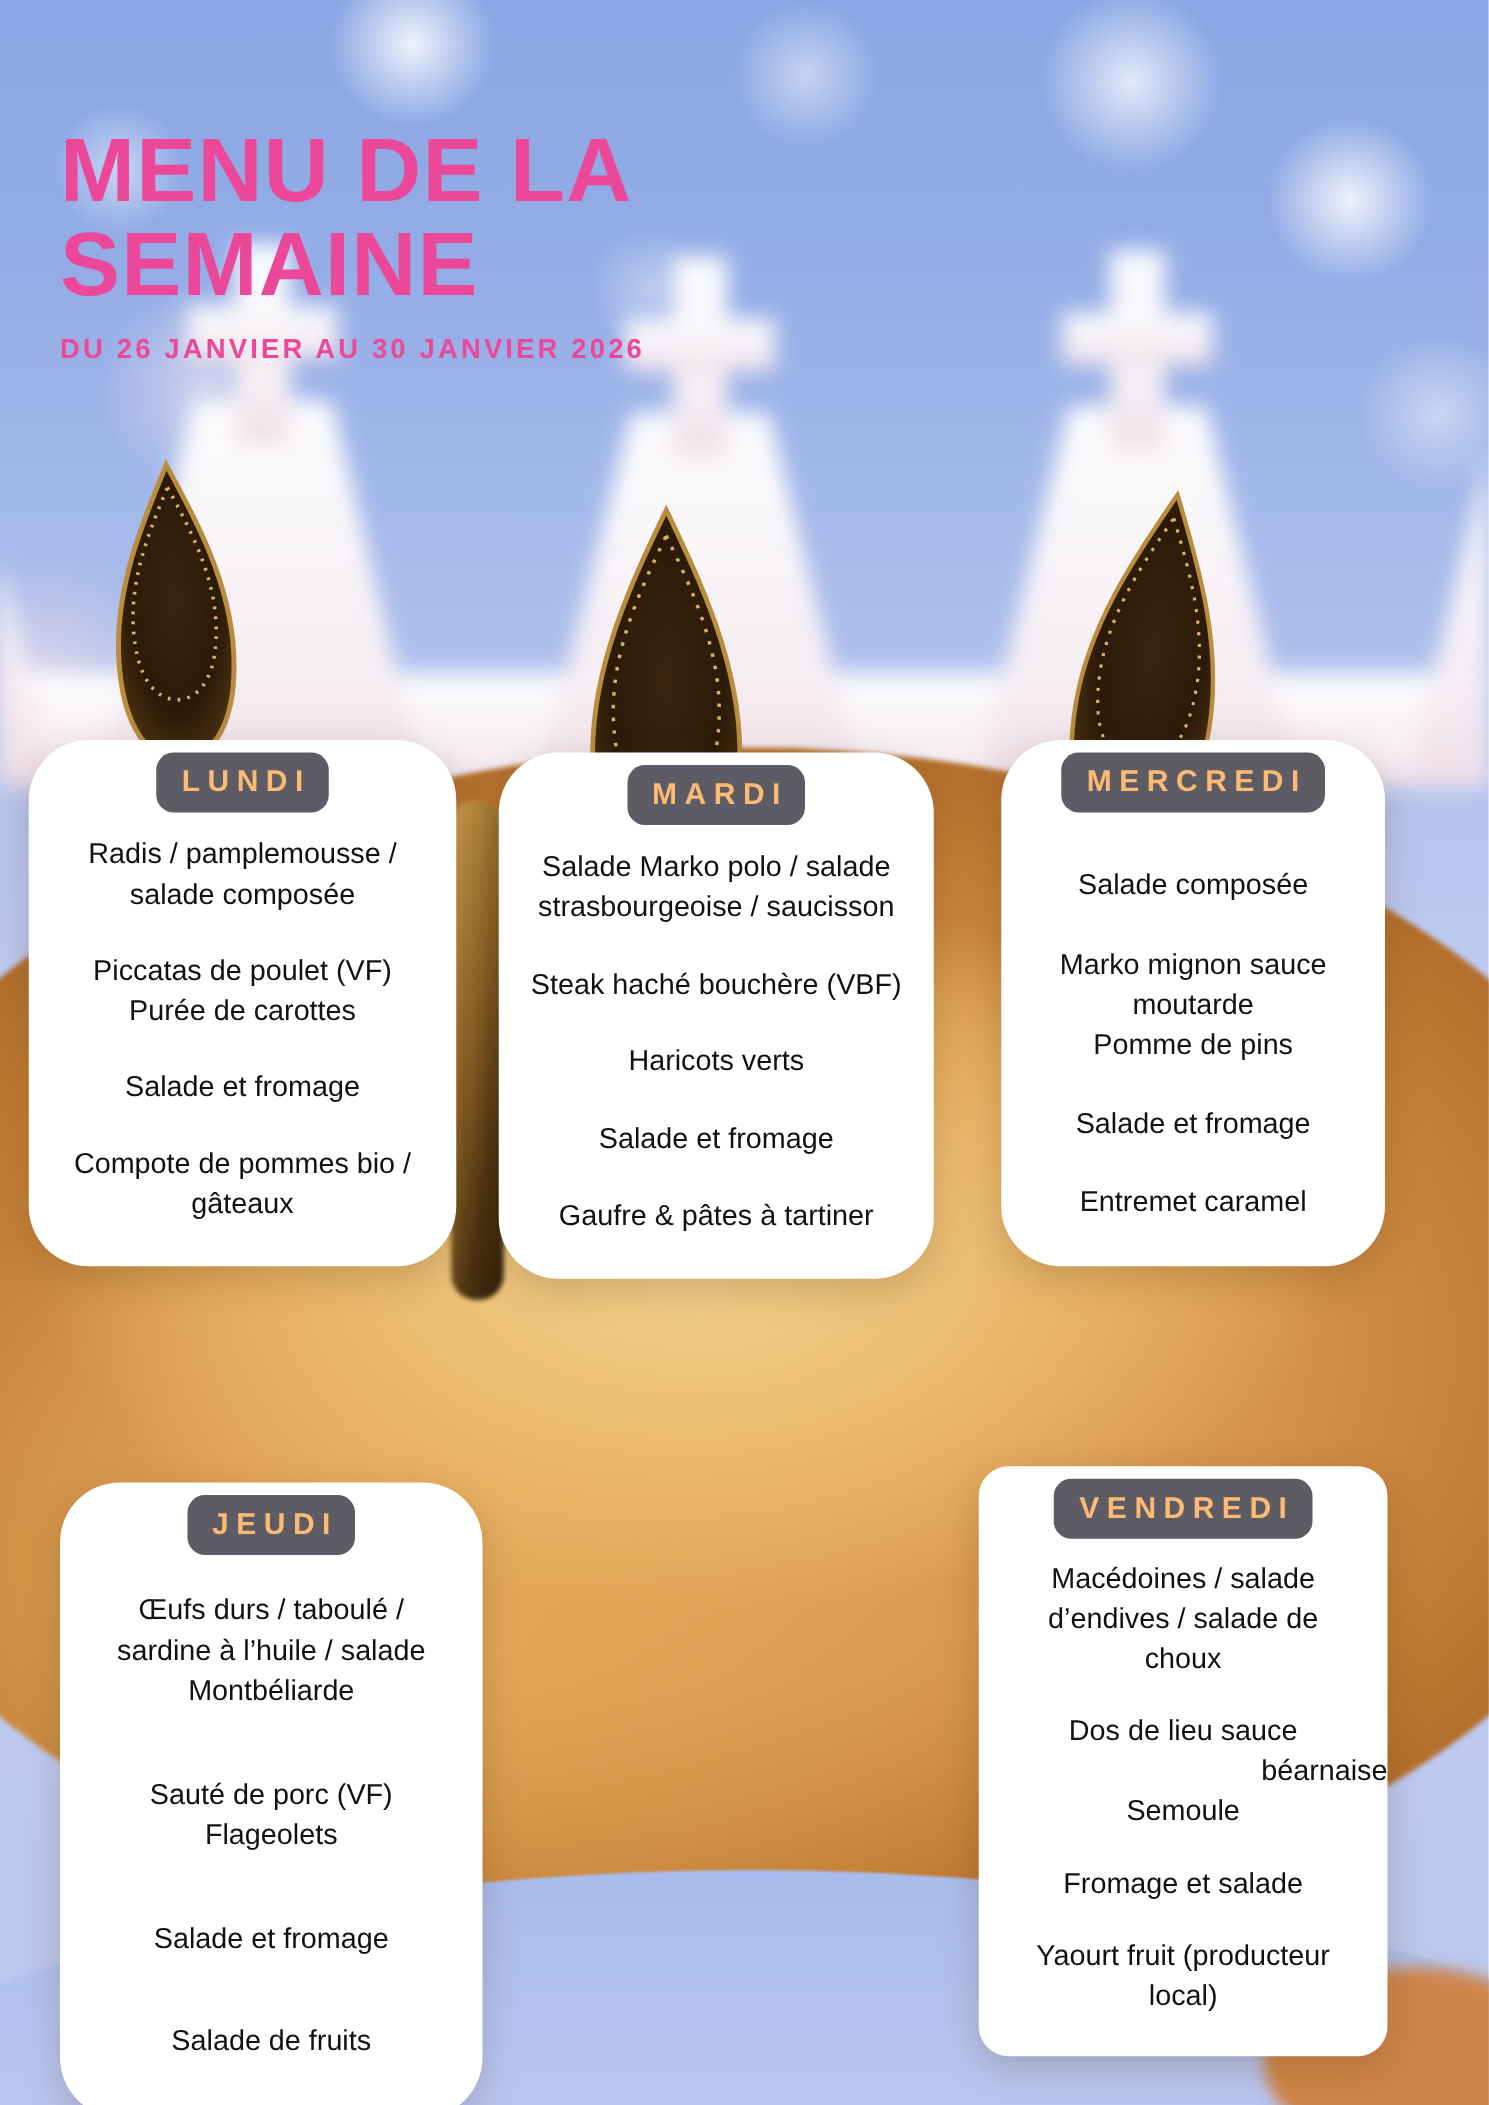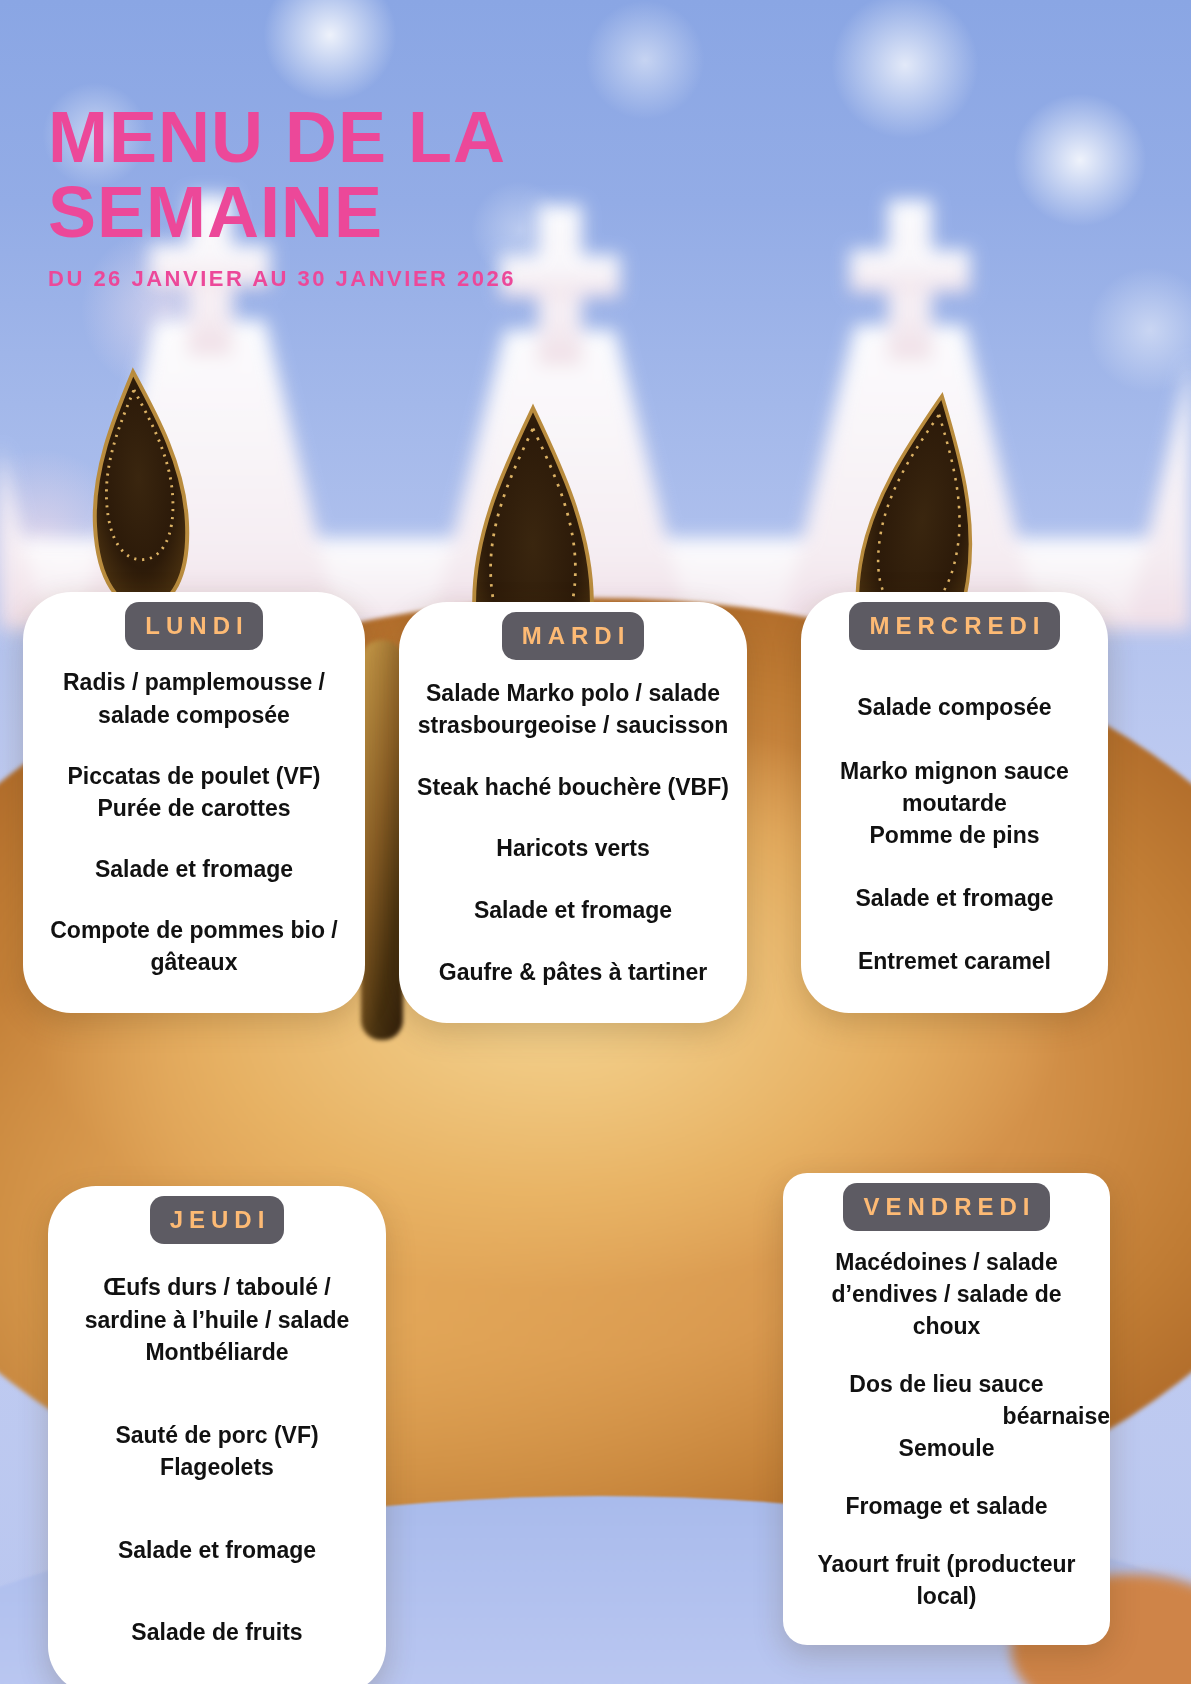--- a/index.html
+++ b/index.html
@@ -69,21 +69,21 @@
     font-weight:bold;font-size:24px;letter-spacing:6px;
     padding:10px 14px 10px 20px;border-radius:14px;white-space:nowrap;
   }
   .items{
     flex:1;width:100%;display:flex;flex-direction:column;
     justify-content:space-around;align-items:center;
     padding:2px 0 20px;box-sizing:border-box;
   }
   .card-mercredi .items{padding-top:26px;}
   .item{
-    margin:0;font-size:23px;font-weight:bold;color:#111111;
+    margin:0;font-size:23px;font-weight:normal;color:#111111;
     text-align:center;white-space:pre;line-height:1.4;
   }
   .vendredi-main{width:100%;}
   .line{display:block;}
   .line-left{text-align:right;padding-left:13px;}
 </style>
 </head>
 <body>
 
 <div class="page">

